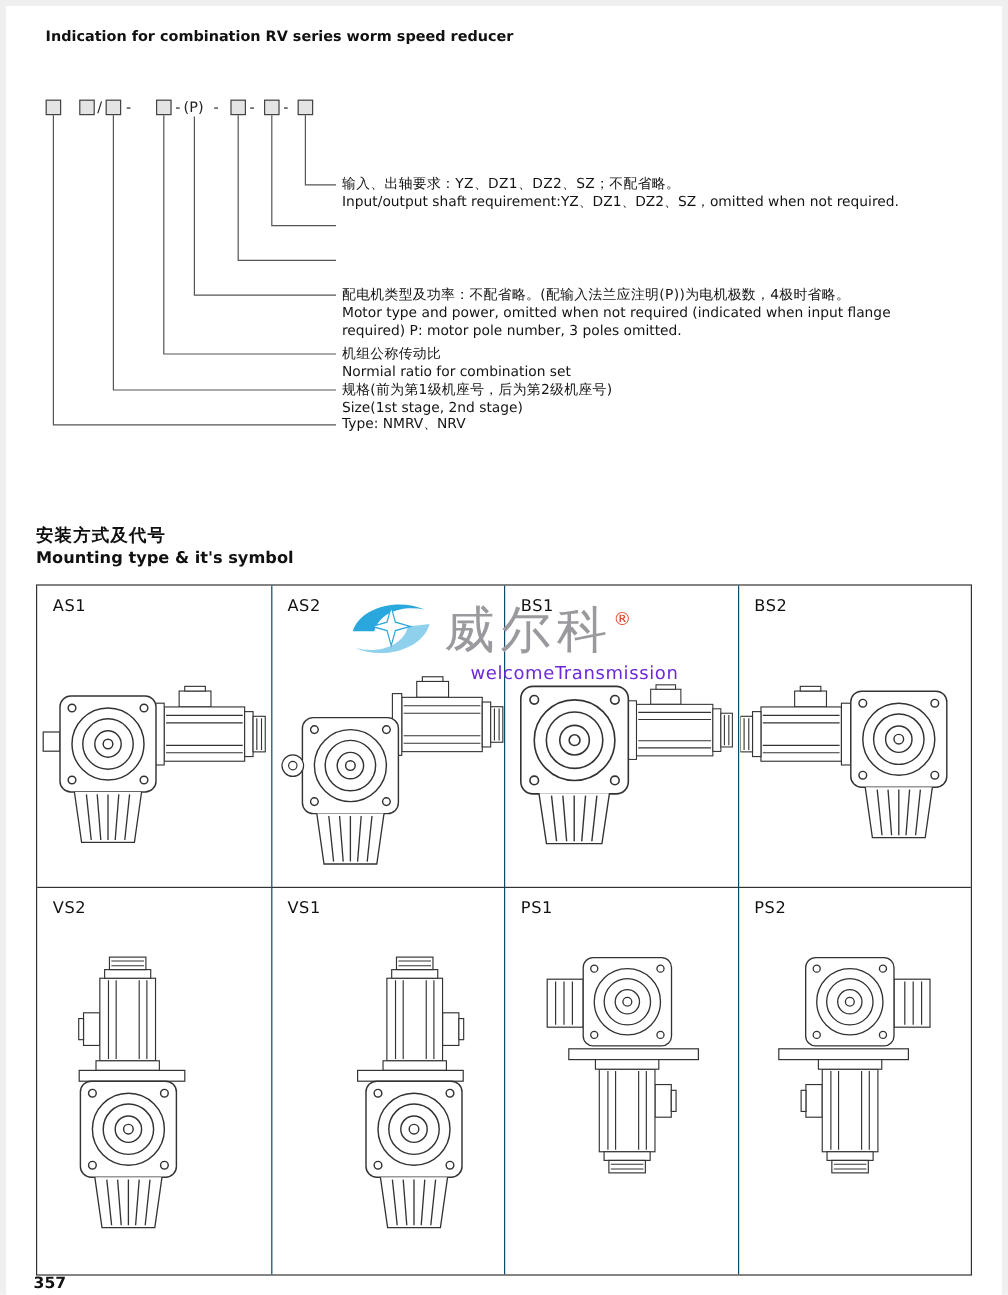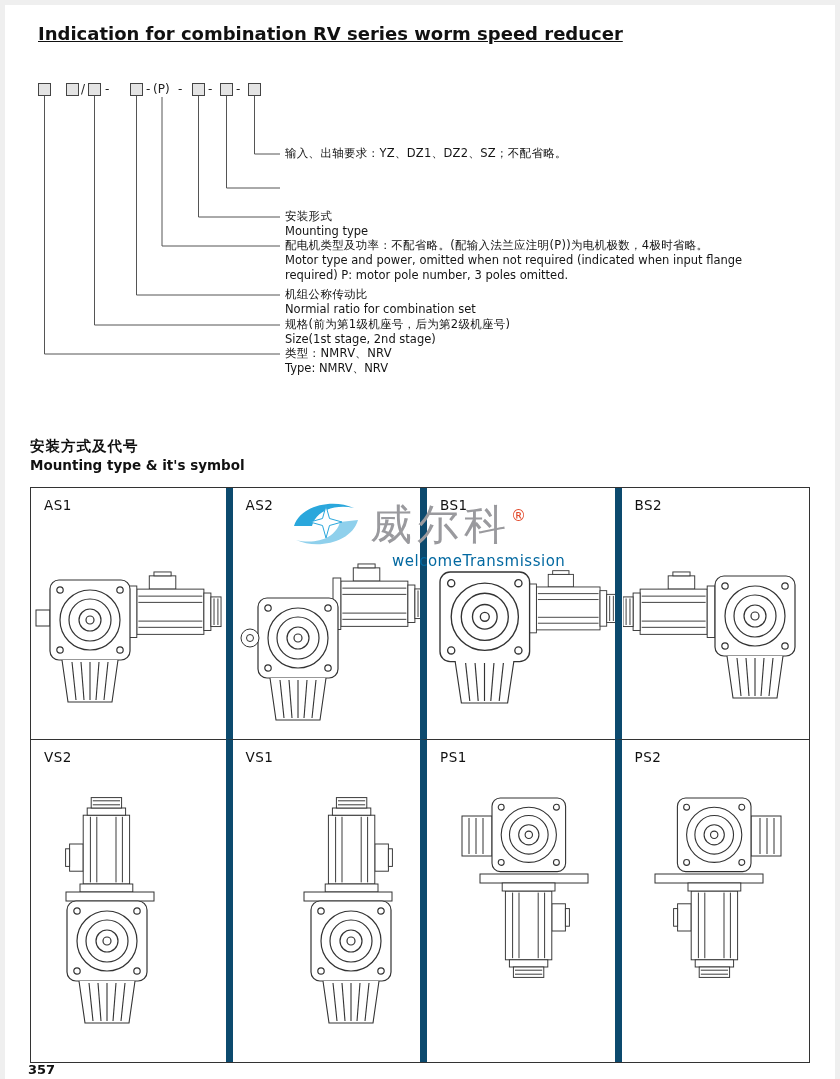--- a/index.html
+++ b/index.html
@@ -6,21 +6,21 @@
   body {
     width:840px; height:1079px; position:relative; overflow:hidden;
     background:#ffffff; color:#111;
     font-family:"DejaVu Sans","Liberation Sans",sans-serif;
   }
   .page { position:absolute; inset:0; box-shadow: inset 0 5px 0 #efefef, inset 5px 0 0 #efefef, inset -5px 0 0 #efefef; }
 
   
   .hdr { position:absolute; left:38px; top:20px; }
   .title-zh { font-size:15px; font-weight:bold; letter-spacing:0.5px; }
-  .title-en { font-size:18px; font-weight:bold; margin-top:3px;text-decoration:underline; }
+  .title-en { font-size:12px; font-weight:bold; margin-top:3px; }
 
   
   .designation { position:absolute; left:0; top:80px; width:840px; height:310px; }
   .code-row { position:absolute; left:0; top:3px; width:840px; height:16px; }
   .cbox { position:absolute; top:0; width:13px; height:13px; border:1px solid #444; background:#e4e4e4; box-sizing:border-box; }
   .ctxt { position:absolute; top:0; font-size:12px; line-height:13px; color:#222; }
   .connectors { position:absolute; left:0; top:0; }
   .dg { position:absolute; left:285px; width:535px; font-size:11.5px; line-height:15px; color:#141414; }
   .dg-zh { letter-spacing:0.3px; }
   .dg-en { }
@@ -28,33 +28,33 @@
 
   
   .mnt-title-zh { position:absolute; left:30px; top:437px; font-size:14.5px; font-weight:bold; letter-spacing:1px; }
   .mnt-title-en { position:absolute; left:30px; top:457px; font-size:13.5px; font-weight:bold; }
 
   .grid {
     position:absolute; left:30px; top:487px; width:778px;
     display:grid; grid-template-columns:repeat(4,1fr); grid-template-rows:252px 322px;
     border:1px solid #333; background:#fff;
   }
-  .cell { position:relative; border-left:7px solid #0c4a6e; }
+  .cell { position:relative; border-left:1px solid #0c4a6e; }
   .cell:nth-child(4n+1) { border-left:none; }
   .cell:nth-child(-n+4) { border-bottom:1px solid #333; }
   .cell-label { position:absolute; left:13px; top:9px; font-size:13.5px; color:#111; letter-spacing:0.5px; }
   .drawing { position:absolute; left:1px; top:26px; }
 
   
   .watermark { position:absolute; left:288px; top:496px; z-index:5; }
   .wm-row { display:flex; align-items:center; }
   .wm-icon { margin-right:6px; }
   .wm-brand { font-size:42px; color:#9a9a9e; letter-spacing:5px; line-height:1; }
   .wm-reg { color:#e2482a; font-size:15px; vertical-align:18px; letter-spacing:0; }
-  .wm-sub { color:#0369a1; font-size:15px; letter-spacing:0.5px; margin:-2px 0 0 104px; }
+  .wm-sub { color:#6d28d9; font-size:15px; letter-spacing:0.5px; margin:-2px 0 0 104px; }
 
   
   .page-num { position:absolute; left:28px; top:1062px; font-size:13px; font-weight:bold; }
 </style>
 </head>
 <body>
 
 <svg width="0" height="0" style="position:absolute" aria-hidden="true">
   <defs>
     <g id="gbx" stroke="#333" stroke-width="1.2" fill="#fff">
@@ -124,39 +124,35 @@
         <path d="M198.5 16 V137 H280"></path>
         <path d="M162   17 V166 H280"></path>
         <path d="M136.5 16 V215 H280"></path>
         <path d="M94.5  16 V245 H280"></path>
         <path d="M44.5  16 V274 H280"></path>
       </g>
     </svg>
 
     <div class="dg" style="top:66px">
       <div class="dg-zh">输入、出轴要求：YZ、DZ1、DZ2、SZ；不配省略。</div>
-    </div>
-    <div class="dg" style="top:129px">
-      <div class="dg-zh">安装形式</div>
-      <div class="dg-en">Mounting type</div>
+      <div class="dg-en">Input/output shaft requirement:YZ、DZ1、DZ2、SZ，omitted when not required.</div>
     </div>
     <div class="dg dg-motor" style="top:158px">
       <div class="dg-zh">配电机类型及功率：不配省略。(配输入法兰应注明(P))为电机极数，4极时省略。</div>
       <div class="dg-en">Motor type and power, omitted when not required (indicated when input flange required) P: motor pole number, 3 poles omitted.</div>
     </div>
     <div class="dg" style="top:207px">
       <div class="dg-zh">机组公称传动比</div>
       <div class="dg-en">Normial ratio for combination set</div>
     </div>
     <div class="dg" style="top:237px">
       <div class="dg-zh">规格(前为第1级机座号，后为第2级机座号)</div>
       <div class="dg-en">Size(1st stage, 2nd stage)</div>
     </div>
     <div class="dg" style="top:266px">
-      <div class="dg-zh">类型：NMRV、NRV</div>
       <div class="dg-en">Type: NMRV、NRV</div>
     </div>
   </div>
 
   <div class="mnt-title-zh">安装方式及代号</div>
   <div class="mnt-title-en">Mounting type &amp; it's symbol</div>
 
   <div class="grid">
 
     <div class="cell">

